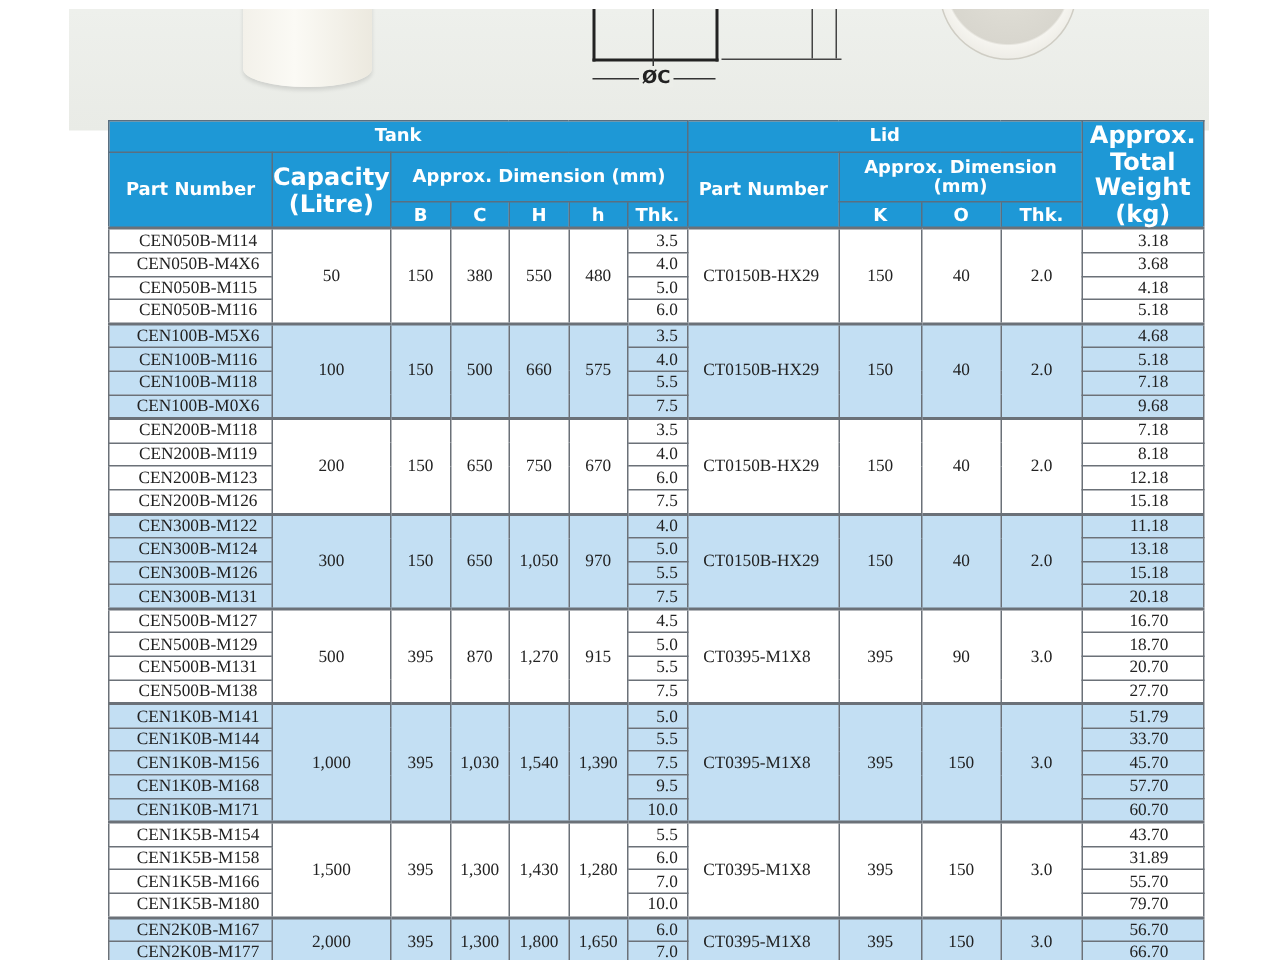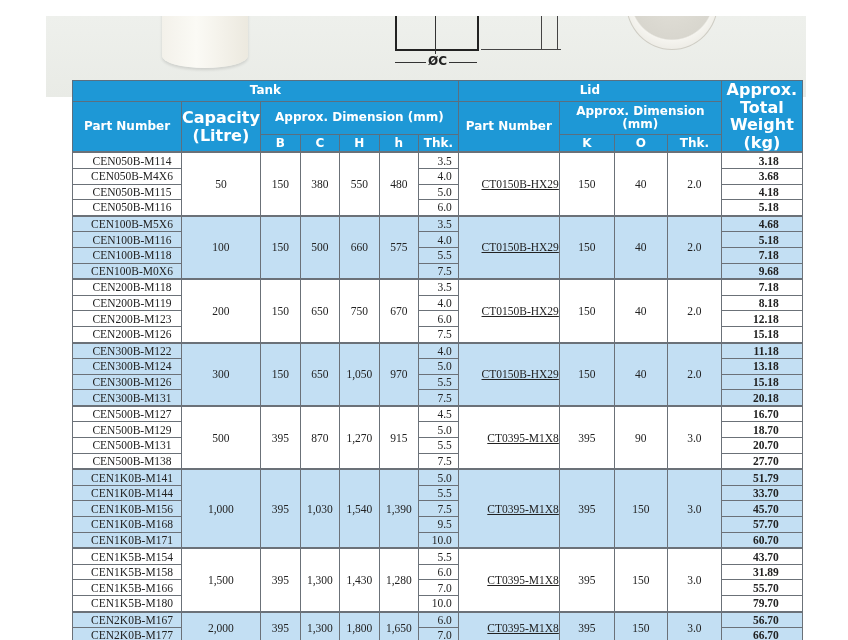--- a/index.html
+++ b/index.html
@@ -3,21 +3,21 @@
 <meta charset="utf-8">
 <style>
   html, body { margin: 0; padding: 0; }
   body {
     width: 848px; height: 640px; overflow: hidden;
     background: #ffffff;
     font-family: "Liberation Serif", serif;
     position: relative;
   }
   .hero {
-    position: absolute; left: 46px; top: 16px; width: 760px; height: 81px;
+    position: absolute; left: 46px; top: 6px; width: 760px; height: 81px;
     background: linear-gradient(180deg, #eef0ec 0%, #e9ebe6 100%);
     overflow: hidden;
   }
   .tank-render {
     position: absolute; left: 116px; top: -20px; width: 86px; height: 72px;
     background: linear-gradient(90deg, #f3f1ea 0%, #fbfaf5 40%, #ece9df 100%);
     border-radius: 0 0 43px 43px / 0 0 12px 12px;
     box-shadow: 0 2px 3px rgba(0,0,0,0.12);
   }
   .drawing { position: absolute; left: 340px; top: 0; width: 180px; height: 73px; }
@@ -63,22 +63,22 @@
   table.spec td {
     border: 1px solid #6b7178;
     padding: 0;
     text-align: center;
     height: 14.6px;
     line-height: 14px;
     white-space: nowrap;
   }
   table.spec td.pn { text-align: center; padding-left: 10px; }
   table.spec td.thk, table.spec td.wt { text-align: right; padding-right: 6px; }
-  table.spec td.wt { padding-right: 23px; font-weight: bold; }
-  table.spec td.lidpn { text-align: right; padding-left: 10px; text-decoration: underline; }
+  table.spec td.wt { padding-right: 23px; }
+  table.spec td.lidpn { text-align: left; padding-left: 10px; }
   tr.shade td { background: #c3dff3; }
   tr.group-start td { border-top: 2px solid #6b7178; }
 </style>
 </head>
 <body>
 
 <div class="hero">
   <div class="tank-render"></div>
   <div class="drawing">
     <div class="box"></div>

